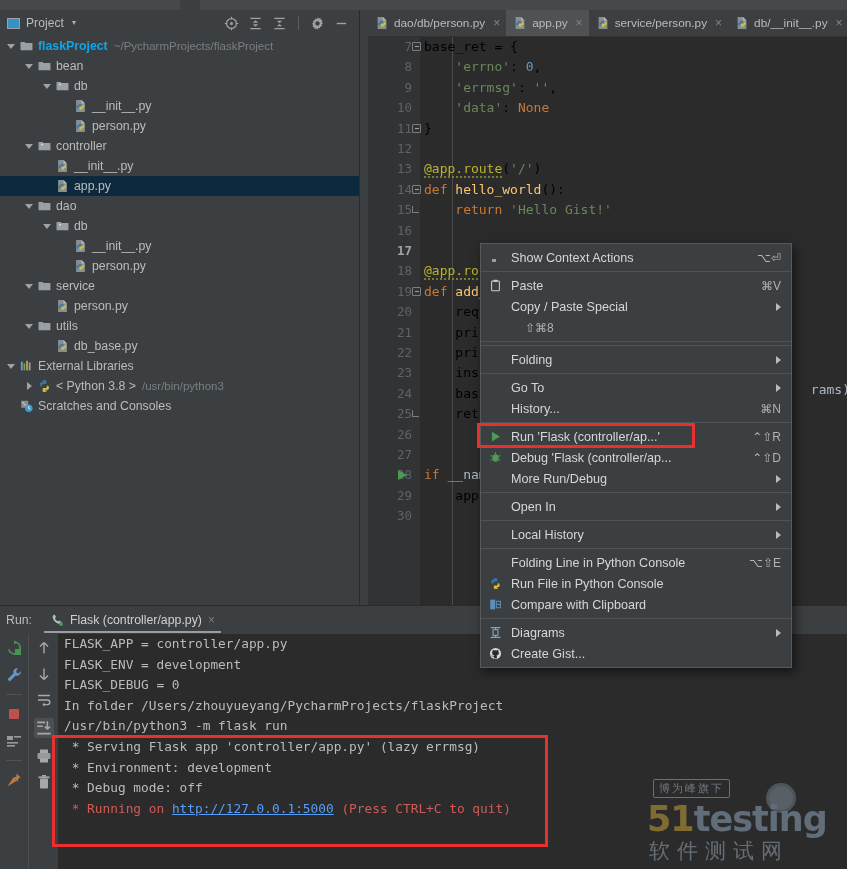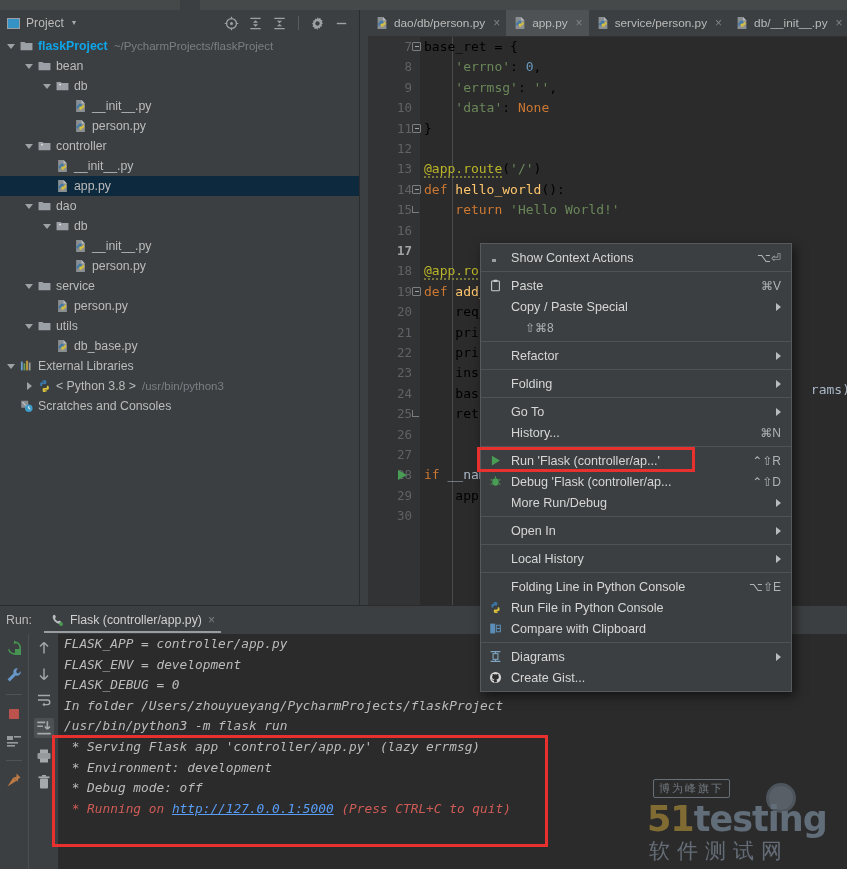--- a/index.html
+++ b/index.html
@@ -230,21 +230,21 @@
     padding-top: 6px; gap: 10px;
   }
   .ltool { width: 16px; height: 16px; opacity: .92; }
   .ltool.boxed {
     background: #4e5254; border-radius: 2px; padding: 1px;
     width: 20px; height: 20px;
   }
 
   .console {
     position: absolute; left: 58px; top: 28px; right: 0; bottom: 0;
-    background: #2b2b2b; overflow: hidden; font-style: italic;
+    background: #2b2b2b; overflow: hidden;
   }
   .cons-line {
     font-family: "DejaVu Sans Mono", monospace; font-size: 12.8px;
     line-height: 20.6px; color: #bbbbbb; white-space: pre; padding-left: 6px;
   }
   .cons-line.err { color: #cf5b56; }
   .cons-link { color: #589df6; text-decoration: underline; }
   .console-redbox {
     position: absolute; left: 52px; top: 735px; width: 496px; height: 112px;
     border: 3px solid #e8312f; pointer-events: none; z-index: 40;
@@ -659,21 +659,21 @@
       <div class="codearea">
         <div class="indent-guide" style="left:32px;"></div>
       <div class="cline" style="position: absolute; top: 0px; left: 4px; right: 0px;">base_ret = {</div>
           <div class="cline" style="position: absolute; top: 20.4px; left: 4px; right: 0px;">    <span class="k-str">'errno'</span>: <span class="k-num">0</span>,</div>
           <div class="cline" style="position: absolute; top: 40.8px; left: 4px; right: 0px;">    <span class="k-str">'errmsg'</span>: <span class="k-str">''</span>,</div>
           <div class="cline" style="position: absolute; top: 61.2px; left: 4px; right: 0px;">    <span class="k-str">'data'</span>: <span class="k-kw">None</span></div>
           <div class="cline" style="position: absolute; top: 81.6px; left: 4px; right: 0px;">}</div>
           <div class="cline" style="position: absolute; top: 102px; left: 4px; right: 0px;"></div>
           <div class="cline" style="position: absolute; top: 142.8px; left: 4px; right: 0px;"><span class="k-kw">def</span> <span class="k-fn"><span class="k-fn">hello_world</span></span>():</div>
           <div class="cline" style="position: absolute; top: 122.4px; left: 4px; right: 0px;"><span class="k-dec squiggle">@app.route</span>(<span class="k-str">'/'</span>)</div>
-          <div class="cline" style="position: absolute; top: 163.2px; left: 4px; right: 0px;">    <span class="k-kw">return</span> <span class="k-str">'Hello World!'</span></div>
+          <div class="cline" style="position: absolute; top: 163.2px; left: 4px; right: 0px;">    <span class="k-kw">return</span> <span class="k-str">'Hello Gist!'</span></div>
           <div class="cline" style="position: absolute; top: 183.6px; left: 4px; right: 0px;"></div>
           <div class="cline" style="position: absolute; top: 204px; left: 4px; right: 0px;"></div>
           <div class="cline" style="position: absolute; top: 224.4px; left: 4px; right: 0px;"><span class="k-dec squiggle">@app.route</span></div>
           <div class="cline" style="position: absolute; top: 244.8px; left: 4px; right: 0px;"><span class="k-kw">def</span> <span class="k-fn"><span class="k-fn">add_</span></span></div>
           <div class="cline" style="position: absolute; top: 265.2px; left: 4px; right: 0px;">    req_</div>
           <div class="cline" style="position: absolute; top: 285.6px; left: 4px; right: 0px;">    pri</div>
           <div class="cline" style="position: absolute; top: 306px; left: 4px; right: 0px;">    pri</div>
           <div class="cline" style="position: absolute; top: 326.4px; left: 4px; right: 0px;">    ins</div>
           <div class="cline" style="position: absolute; top: 346.8px; left: 4px; right: 0px;">    bas</div>
           <div class="cline" style="position: absolute; top: 367.2px; left: 4px; right: 0px;">    ret</div>
@@ -709,25 +709,20 @@
       <div class="mi">
         <span class="mi-ic"></span>
         <span class="mi-label">Copy / Paste Special</span>
         <span class="mi-arrow"></span>
       </div>
       <div class="mi">
         <span class="mi-ic"></span>
         <span class="mi-key">⇧⌘8</span>
       </div>
       <div class="msep"></div>
-      <div class="mi">
-        <span class="mi-ic"></span>
-        <span class="mi-label">Refactor</span>
-        <span class="mi-arrow"></span>
-      </div>
       <div class="msep"></div>
       <div class="mi">
         <span class="mi-ic"></span>
         <span class="mi-label">Folding</span>
         <span class="mi-arrow"></span>
       </div>
       <div class="msep"></div>
       <div class="mi">
         <span class="mi-ic"></span>
         <span class="mi-label">Go To</span>

